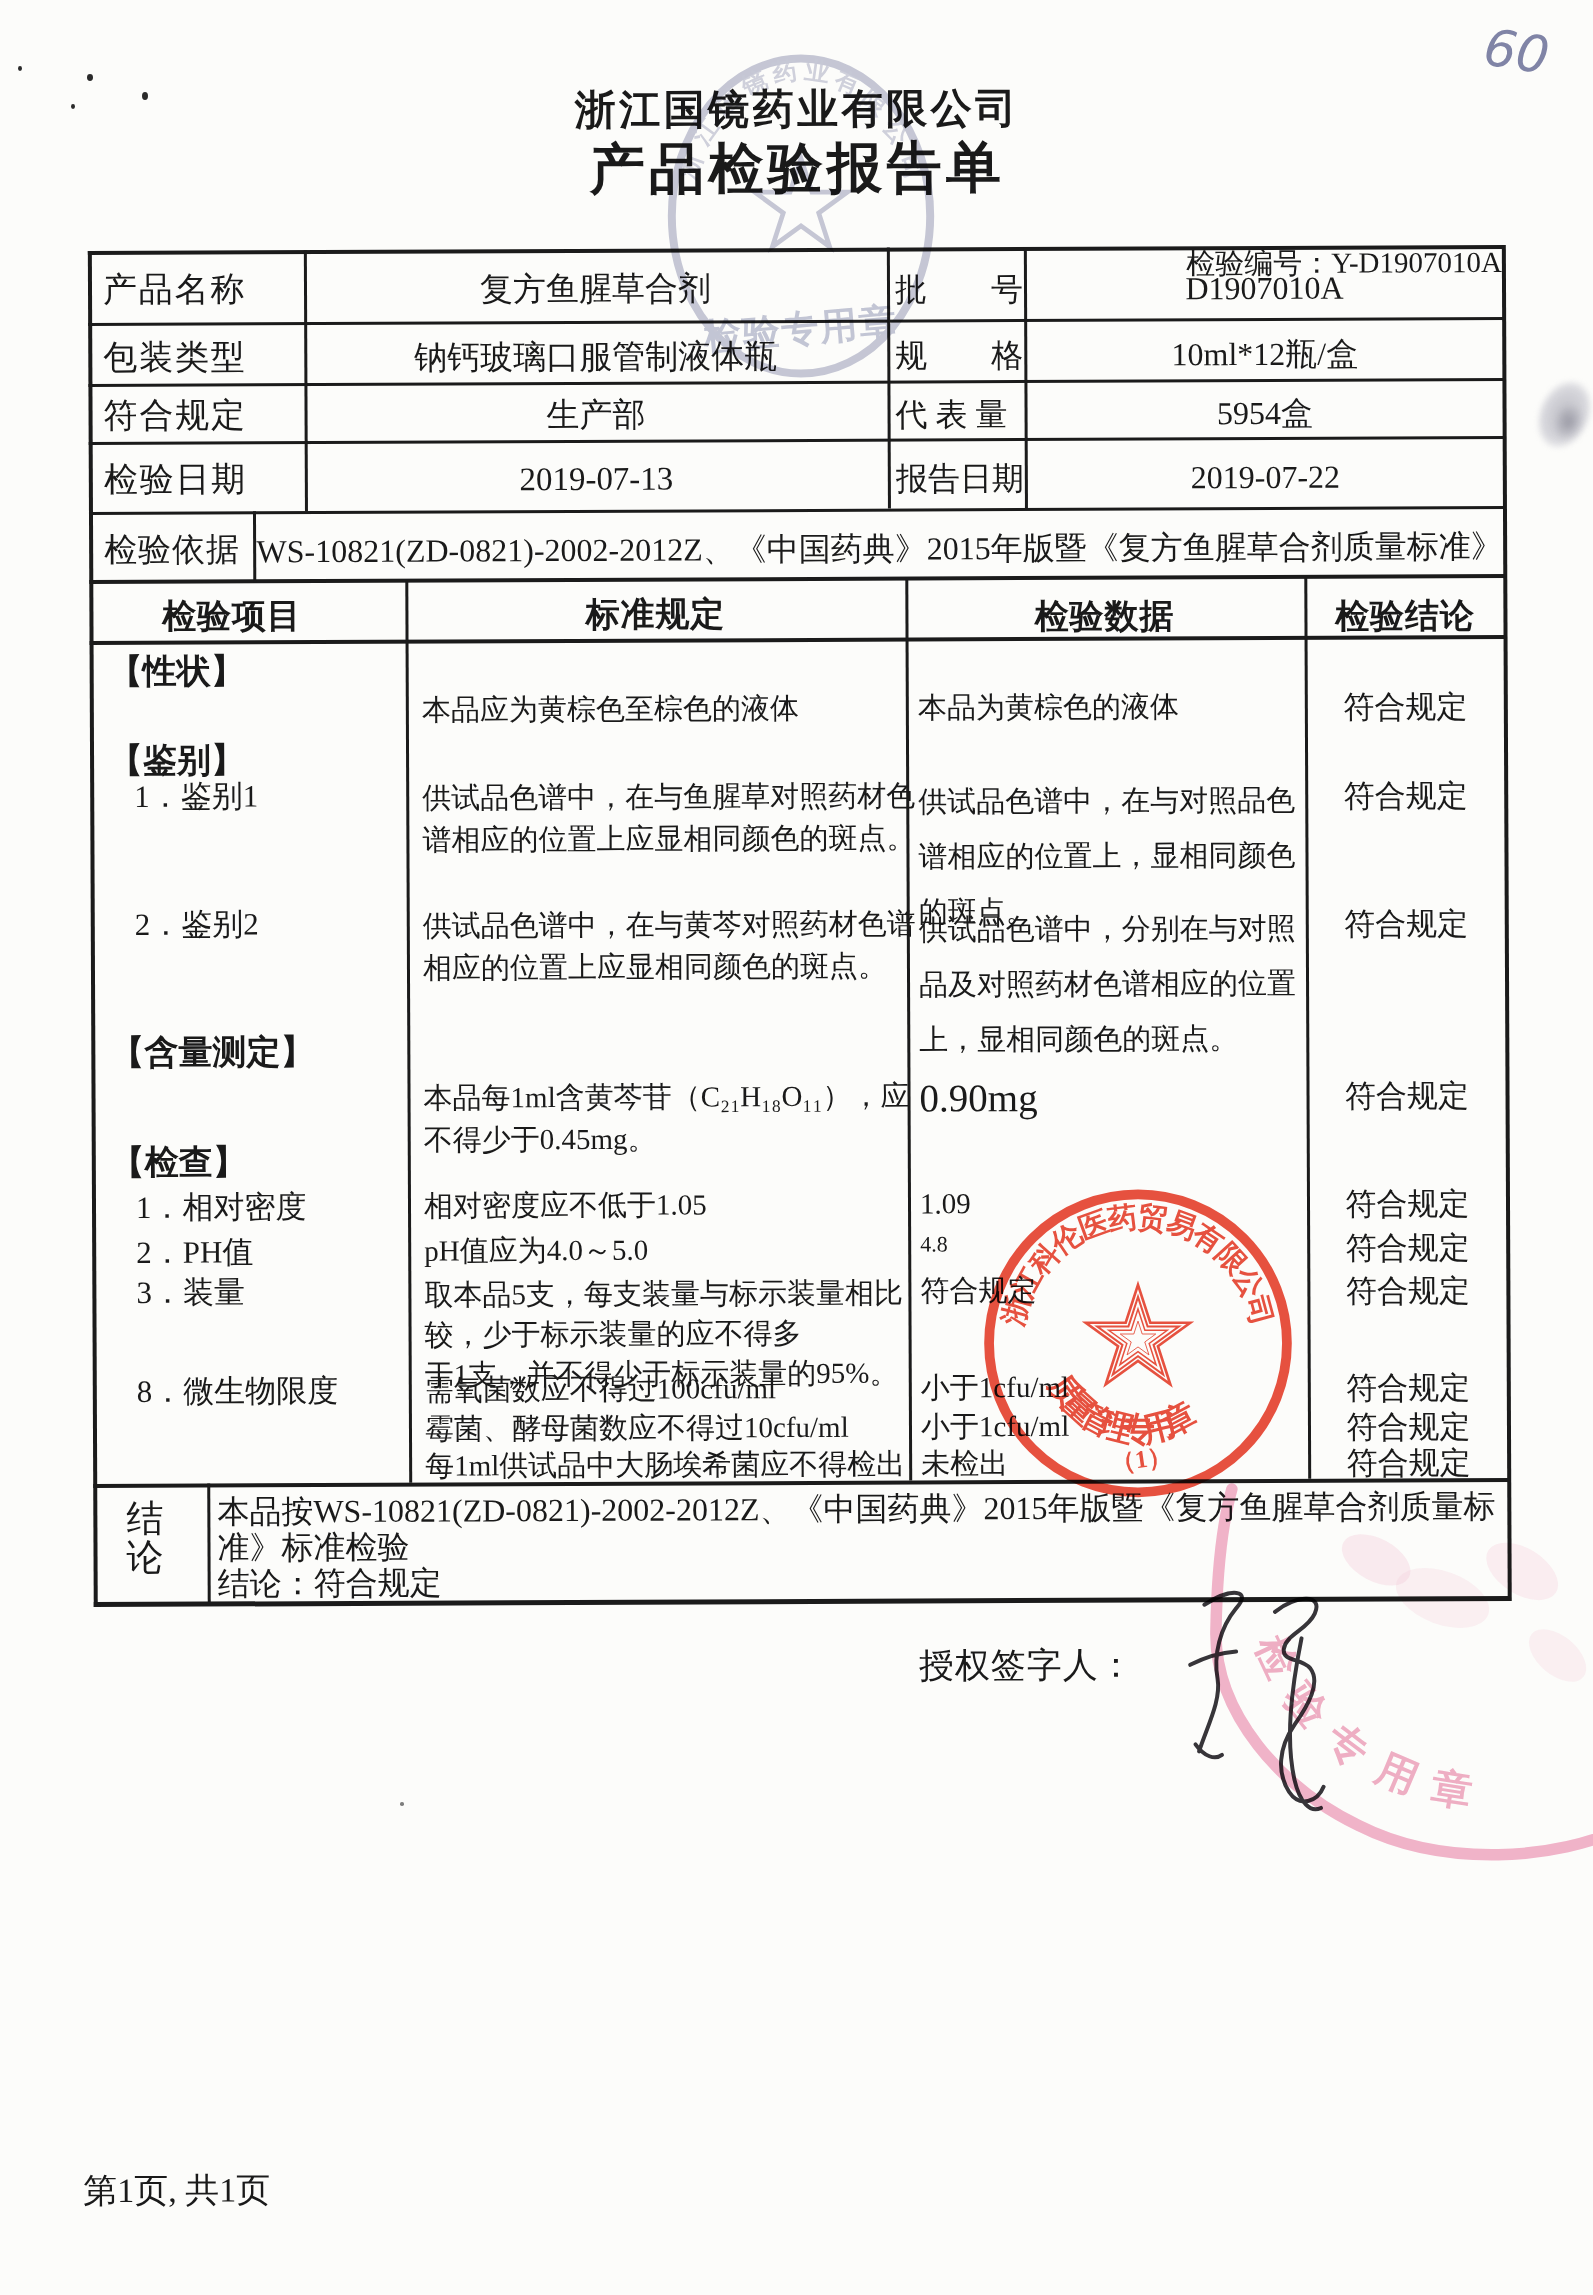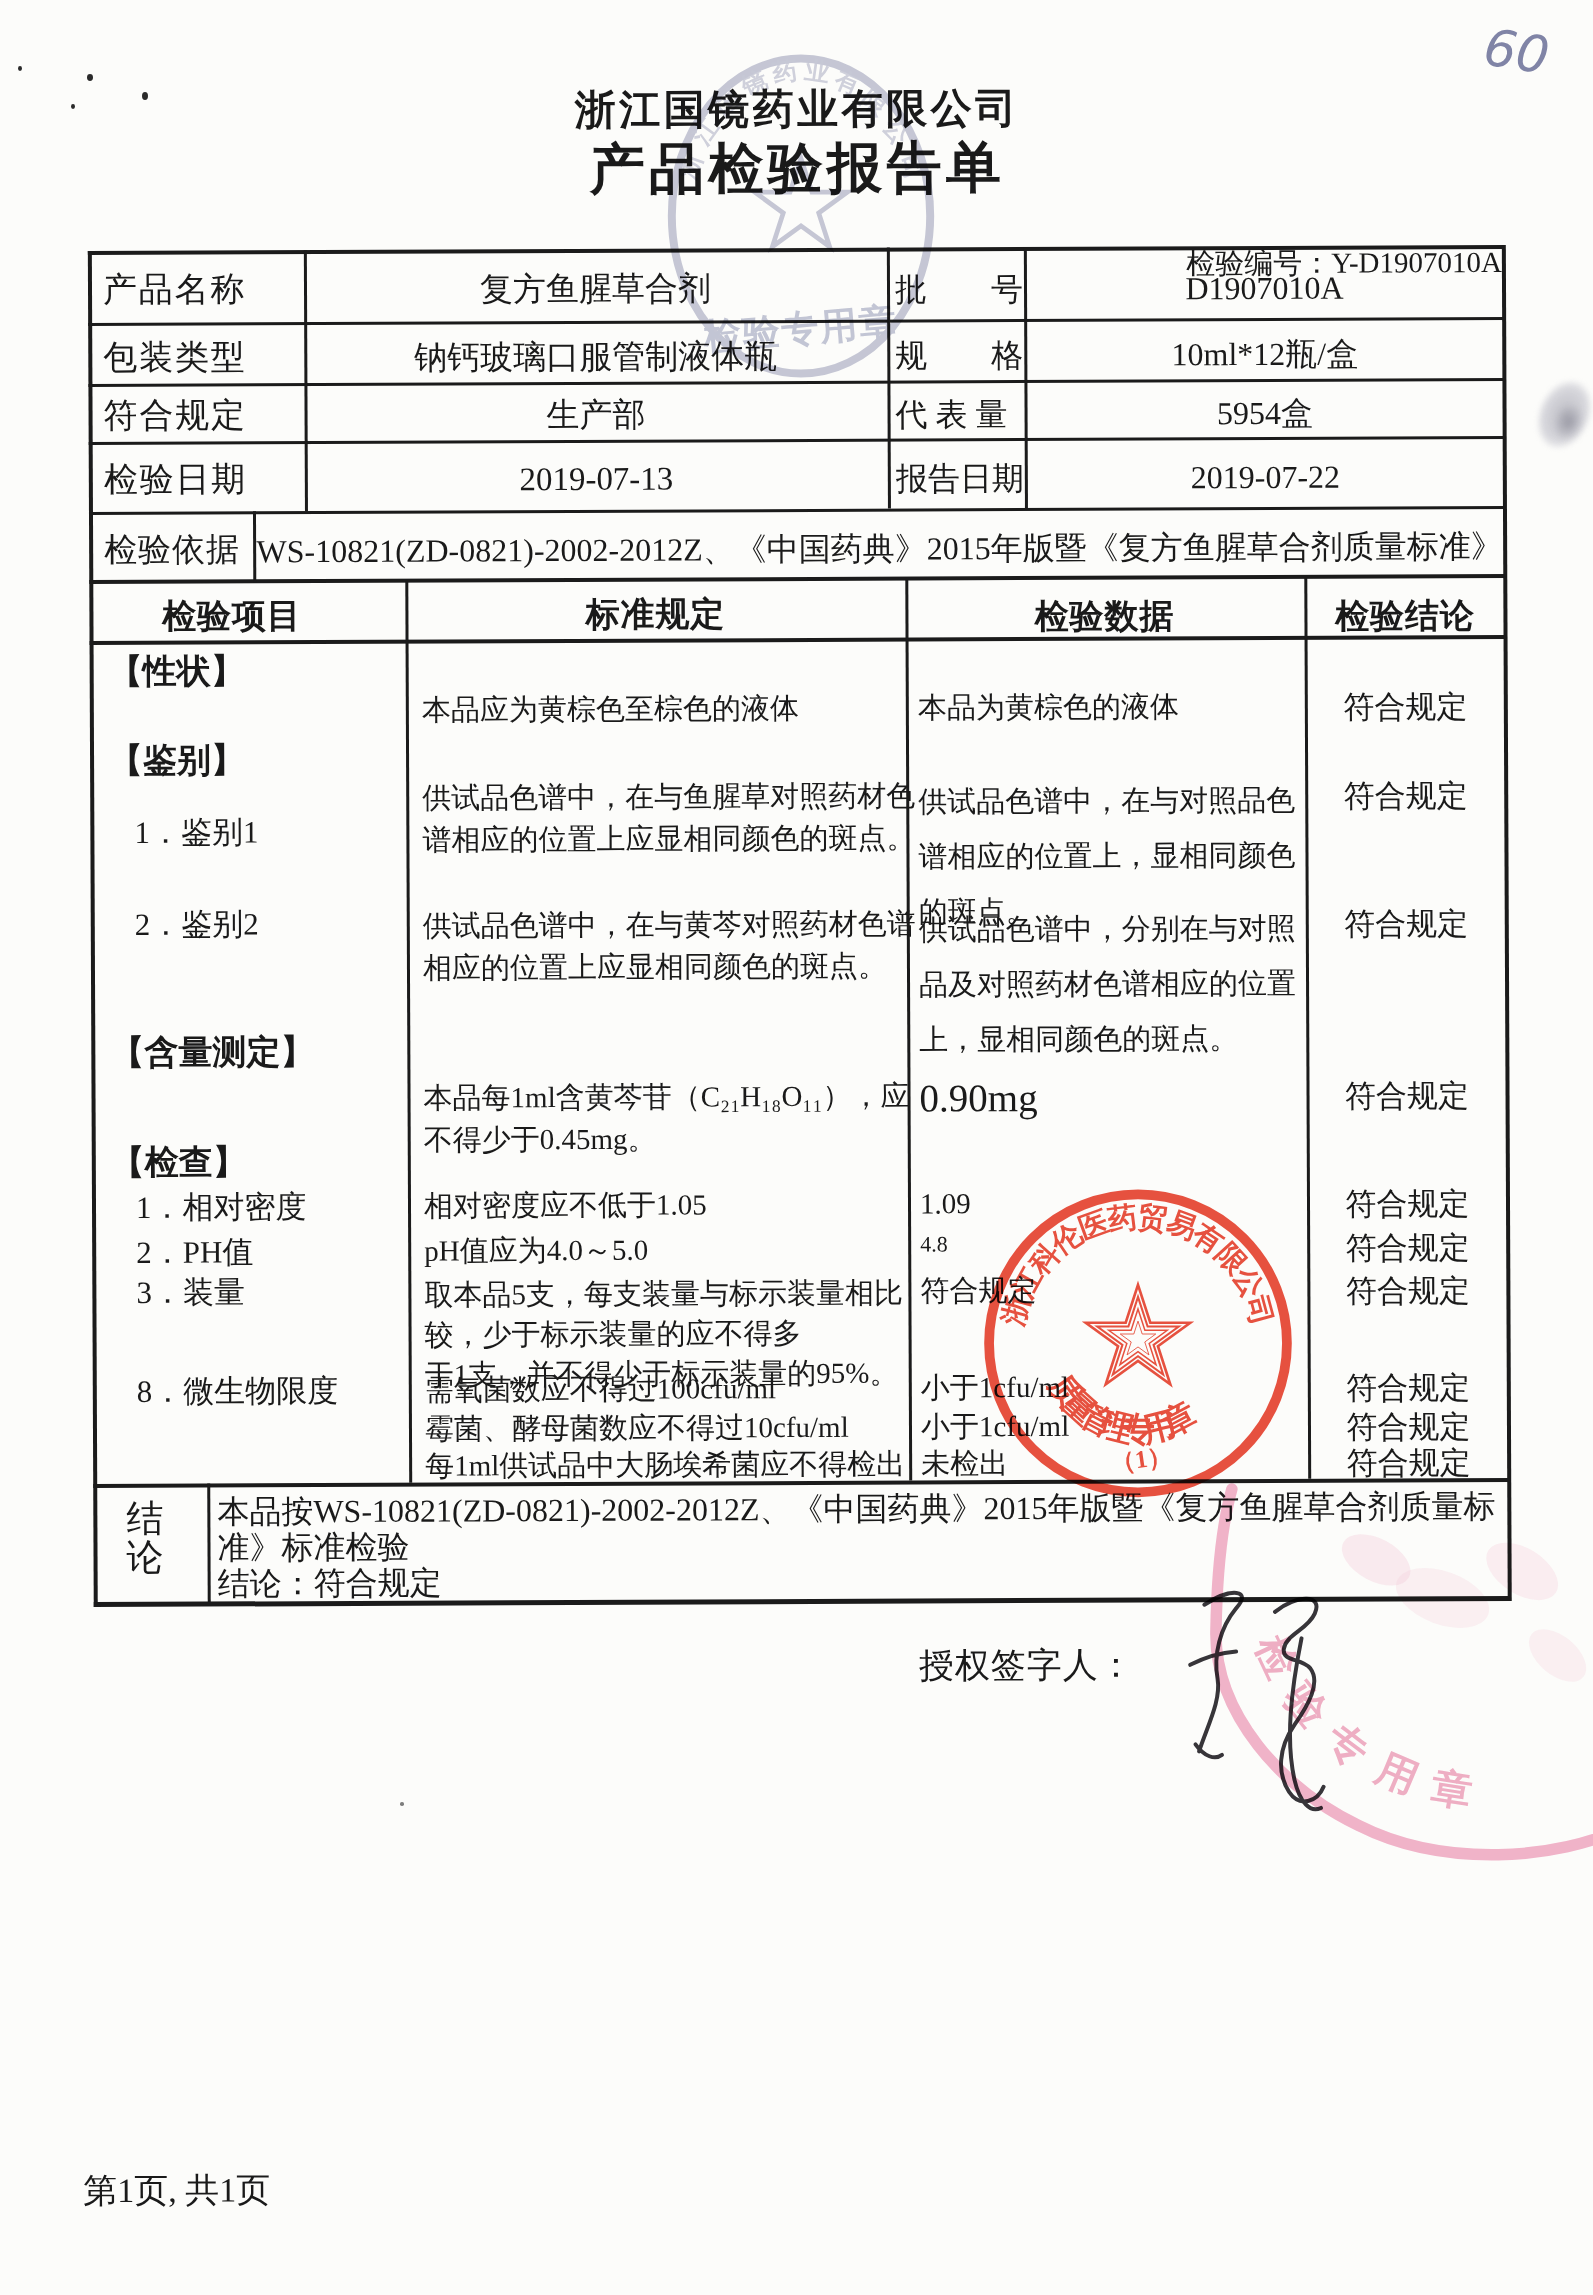--- a/index.html
+++ b/index.html
@@ -81,21 +81,21 @@
     <div class="t hdr cell-center" style="left:407px;top:593px;width:500px;font-size:34px;letter-spacing:0.9px;">标准规定</div>
     <div class="t hdr cell-center" style="left:907px;top:597px;width:398px;font-size:34px;letter-spacing:0.9px;">检验数据</div>
     <div class="t hdr cell-center" style="left:1306px;top:598px;width:201px;font-size:34px;letter-spacing:0.9px;">检验结论</div>
 
     <div class="t sec" style="left:110px;top:648px;font-size:34px;">【性状】</div>
     <div class="t ml" style="left:423px;top:688px;width:496px;font-size:29px;line-height:41px;">本品应为黄棕色至棕色的液体</div>
     <div class="t ml" style="left:919px;top:688px;width:381px;font-size:29px;line-height:41px;">本品为黄棕色的液体</div>
     <div class="t cell-center" style="left:1306px;top:691px;width:201px;font-size:31px;">符合规定</div>
 
     <div class="t sec" style="left:110px;top:737px;font-size:34px;">【鉴别】</div>
-    <div class="t" style="left:135px;top:775px;font-size:31px;margin-top:36px;">1．鉴别1</div>
+    <div class="t" style="left:135px;top:775px;font-size:31px;">1．鉴别1</div>
     <div class="t ml" style="left:423px;top:775px;width:496px;font-size:29px;line-height:42px;">供试品色谱中，在与鱼腥草对照药材色
 谱相应的位置上应显相同颜色的斑点。</div>
     <div class="t ml" style="left:919px;top:775px;width:381px;font-size:29px;line-height:55px;">供试品色谱中，在与对照品色
 谱相应的位置上，显相同颜色
 的斑点。</div>
     <div class="t cell-center" style="left:1306px;top:780px;width:201px;font-size:31px;">符合规定</div>
 
     <div class="t" style="left:135px;top:903px;font-size:31px;">2．鉴别2</div>
     <div class="t ml" style="left:423px;top:903px;width:496px;font-size:29px;line-height:42px;">供试品色谱中，在与黄芩对照药材色谱
 相应的位置上应显相同颜色的斑点。</div>

